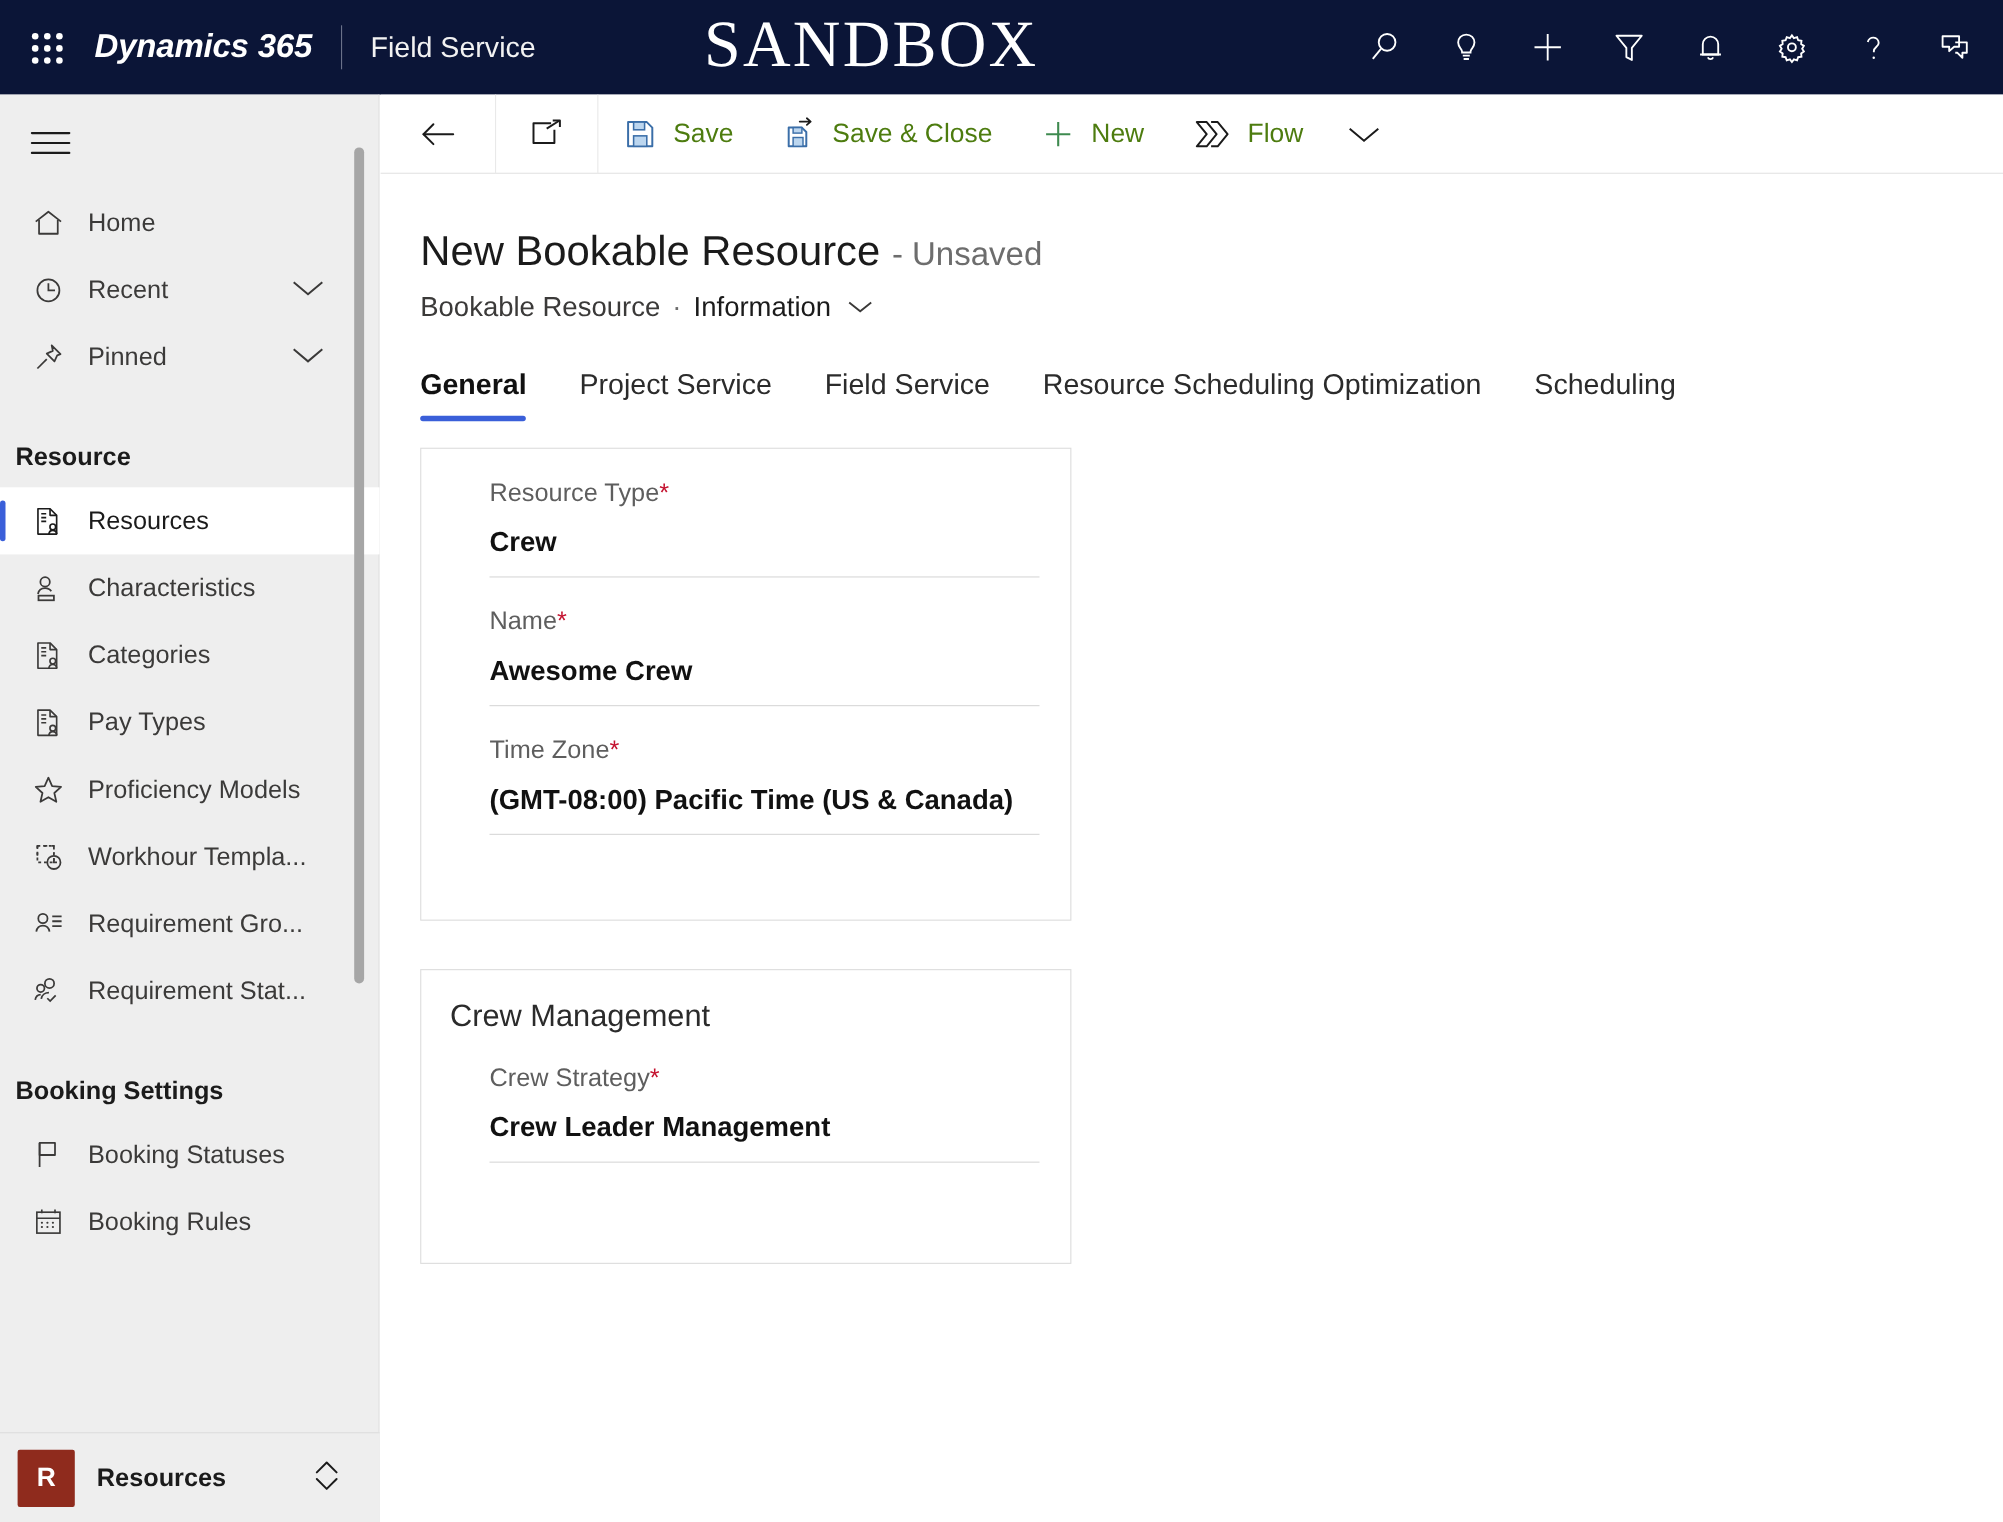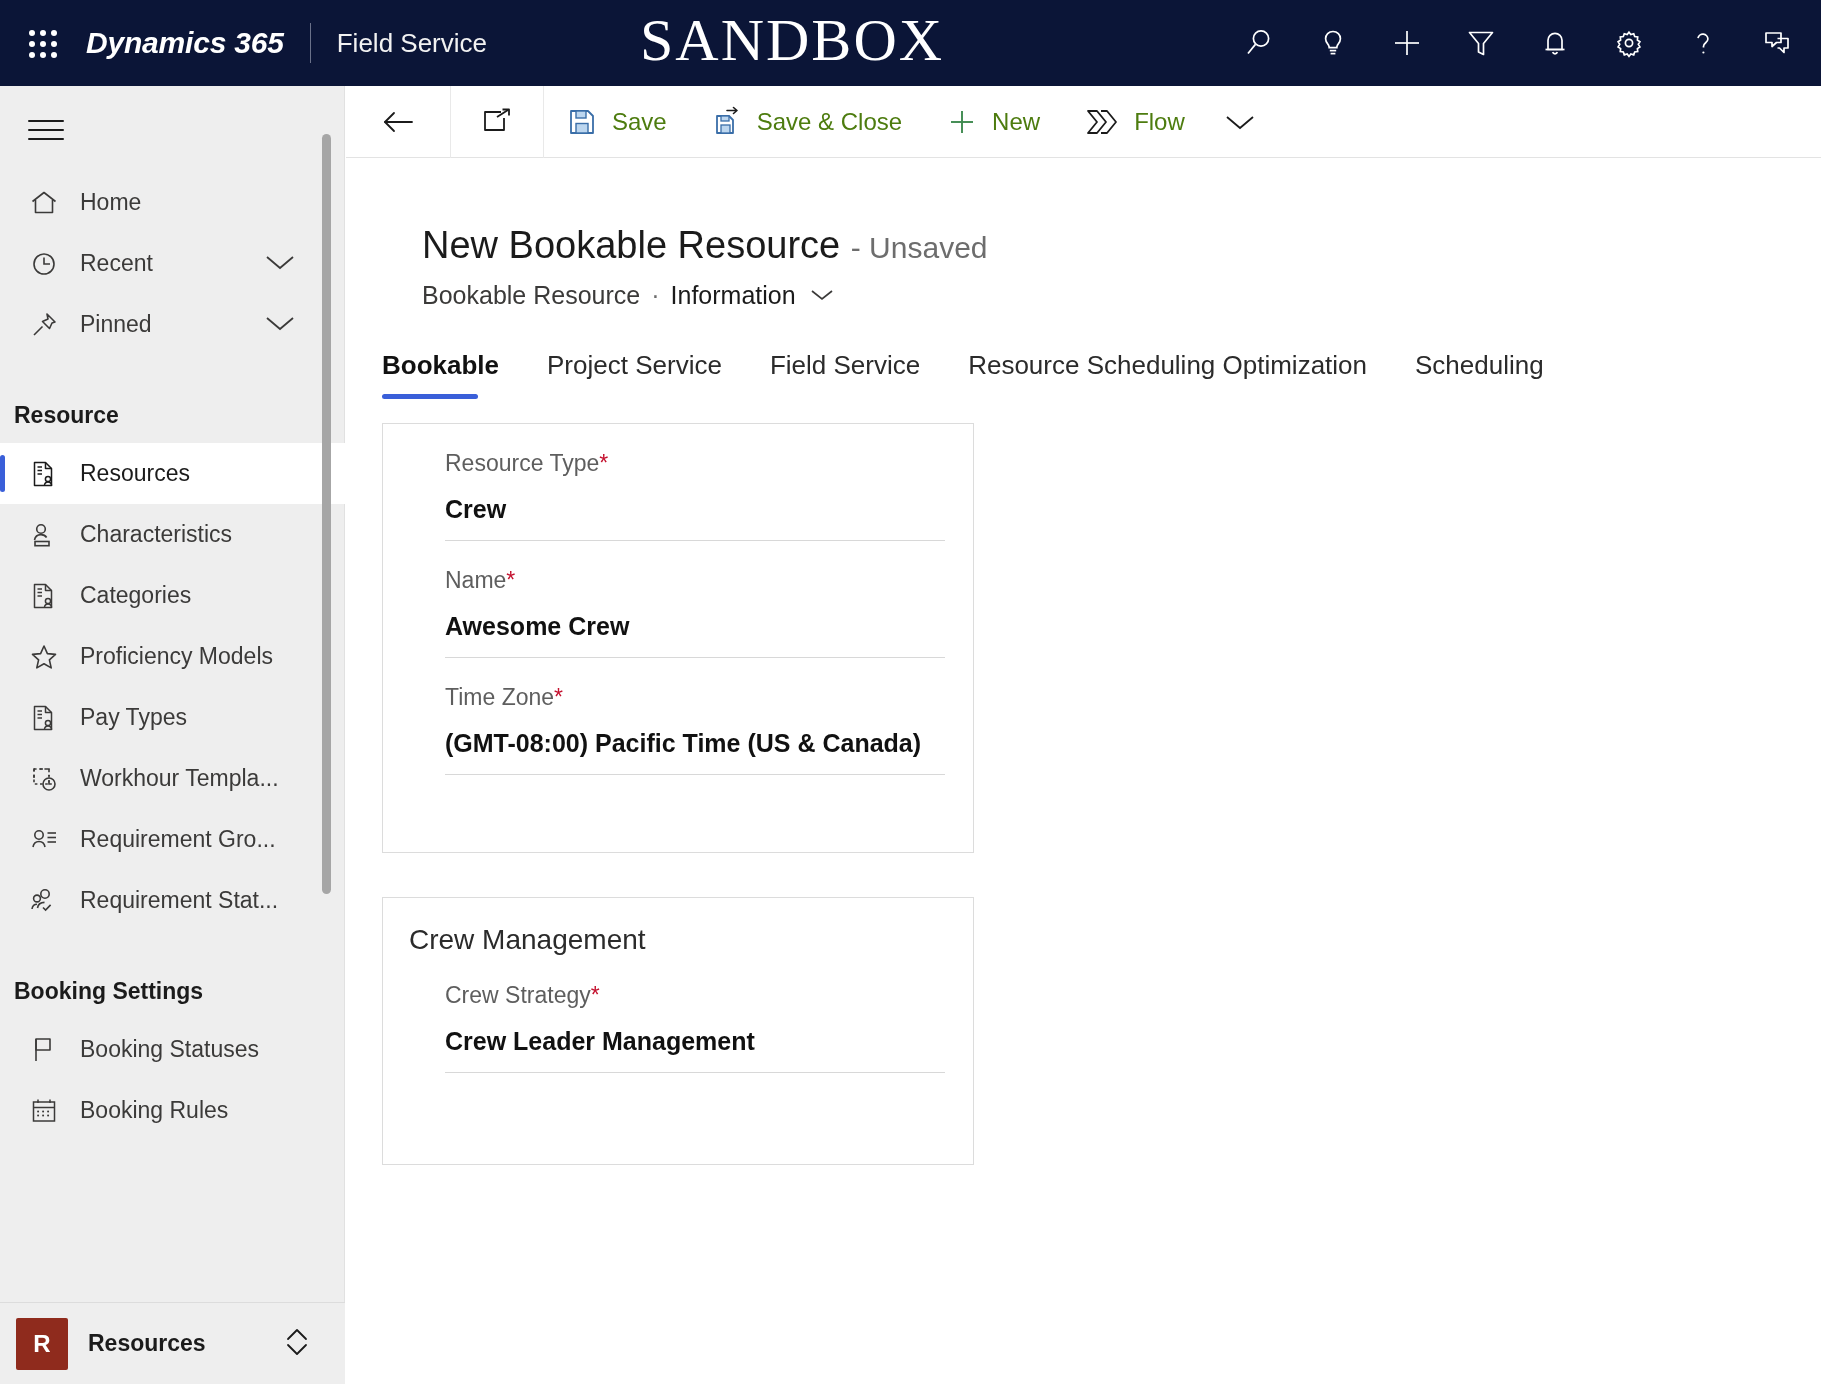--- a/index.html
+++ b/index.html
@@ -118,21 +118,21 @@
     padding: 0 22px; cursor:pointer; color:#4d7c0f; font-size:24px;
   }
   .cmdbtn .clabel { white-space:nowrap; }
   .cmdicon { display:flex; align-items:center; justify-content:center; }
 
   
   #content {
     position:absolute; left:346px; top:159px; width:1475px; height:1225px;
     background:#fff; overflow:hidden;
   }
-  #pagehead { padding: 66px 0 0 36px; margin-left: 40px; }
+  #pagehead { padding: 50px 0 0 36px; }
   #title {
     font-size: 38px; color:#1b1b1b; font-weight: 400; line-height:1.1;
   }
   #title .unsaved { color:#6d6d6d; font-size:30px; font-weight:400; }
   #breadcrumb {
     margin-top: 14px; display:flex; align-items:center; gap:11px;
     font-size: 25px; color:#3b3a39;
   }
   #breadcrumb .dot { color:#6d6d6d; }
   #breadcrumb .bcur { color:#1b1b1b; }
@@ -333,40 +333,40 @@
             <line x1="9.5" y1="16" x2="14" y2="16"></line>
           <circle cx="20" cy="21" r="2.6"></circle>
             <path d="M16.4 27.5c.3-2.3 1.8-3.4 3.6-3.4s3.3 1.1 3.6 3.4"></path>
         </svg>
       </span>
       <span class="nlabel">Categories</span>
     </div>
 
     <div class="navitem">
       <span class="nicon">
-        <svg width="32" height="32" viewBox="0 0 32 32" fill="none" stroke="#3b3a39" stroke-width="1.6" stroke-linejoin="round">
-          <path d="M16 5l3.4 7.6 8.1.8-6.1 5.5 1.8 8-7.2-4.2-7.2 4.2 1.8-8-6.1-5.5 8.1-.8z"></path>
-        </svg>
-      </span>
-      <span class="nlabel">Proficiency Models</span>
-    </div>
-
-    <div class="navitem">
-      <span class="nicon">
         <svg width="32" height="32" viewBox="0 0 32 32" fill="none" stroke="#3b3a39" stroke-width="1.5" stroke-linejoin="round">
           <path d="M6.5 4.5h11l6 6v17h-17z"></path>
             <path d="M17.5 4.5v6h6"></path>
           <line x1="9.5" y1="9" x2="14" y2="9"></line>
             <line x1="9.5" y1="12.5" x2="14" y2="12.5"></line>
             <line x1="9.5" y1="16" x2="14" y2="16"></line>
           <circle cx="20" cy="21" r="2.6"></circle>
             <path d="M16.4 27.5c.3-2.3 1.8-3.4 3.6-3.4s3.3 1.1 3.6 3.4"></path>
         </svg>
       </span>
       <span class="nlabel">Pay Types</span>
+    </div>
+
+    <div class="navitem">
+      <span class="nicon">
+        <svg width="32" height="32" viewBox="0 0 32 32" fill="none" stroke="#3b3a39" stroke-width="1.6" stroke-linejoin="round">
+          <path d="M16 5l3.4 7.6 8.1.8-6.1 5.5 1.8 8-7.2-4.2-7.2 4.2 1.8-8-6.1-5.5 8.1-.8z"></path>
+        </svg>
+      </span>
+      <span class="nlabel">Proficiency Models</span>
     </div>
 
     <div class="navitem">
       <span class="nicon">
         <svg width="32" height="32" viewBox="0 0 32 32" fill="none" stroke="#3b3a39" stroke-width="1.6">
           <path d="M6 8V6h2M12 6h3M19 6h2v2M6 12v3M21 12v1" stroke-dasharray="3 3"></path>
           <rect x="6" y="6" width="15" height="15" stroke-dasharray="2.6 2.6"></rect>
           <circle cx="21" cy="21" r="6" stroke-dasharray="0"></circle>
           <path d="M21 17.5V21h2.8"></path>
         </svg>
@@ -537,21 +537,21 @@
       <span class="bcur">Information</span>
       <span style="display:flex;align-items:center;margin-left:2px;">
         <svg width="26" height="18" viewBox="0 0 26 18" fill="none" stroke="#3b3a39" stroke-width="1.7">
           <path d="M3 5l10 8 10-8"></path>
         </svg>
       </span>
     </div>
   </div>
 
   <div id="tabs">
-    <div class="tab active">Bookable</div>
+    <div class="tab active">General</div>
     <div class="tab">Project Service</div>
     <div class="tab">Field Service</div>
     <div class="tab">Resource Scheduling Optimization</div>
     <div class="tab">Scheduling</div>
   </div>
 
   <div class="section" id="section-general">
     <div class="fieldwrap">
 
       <div class="field">

